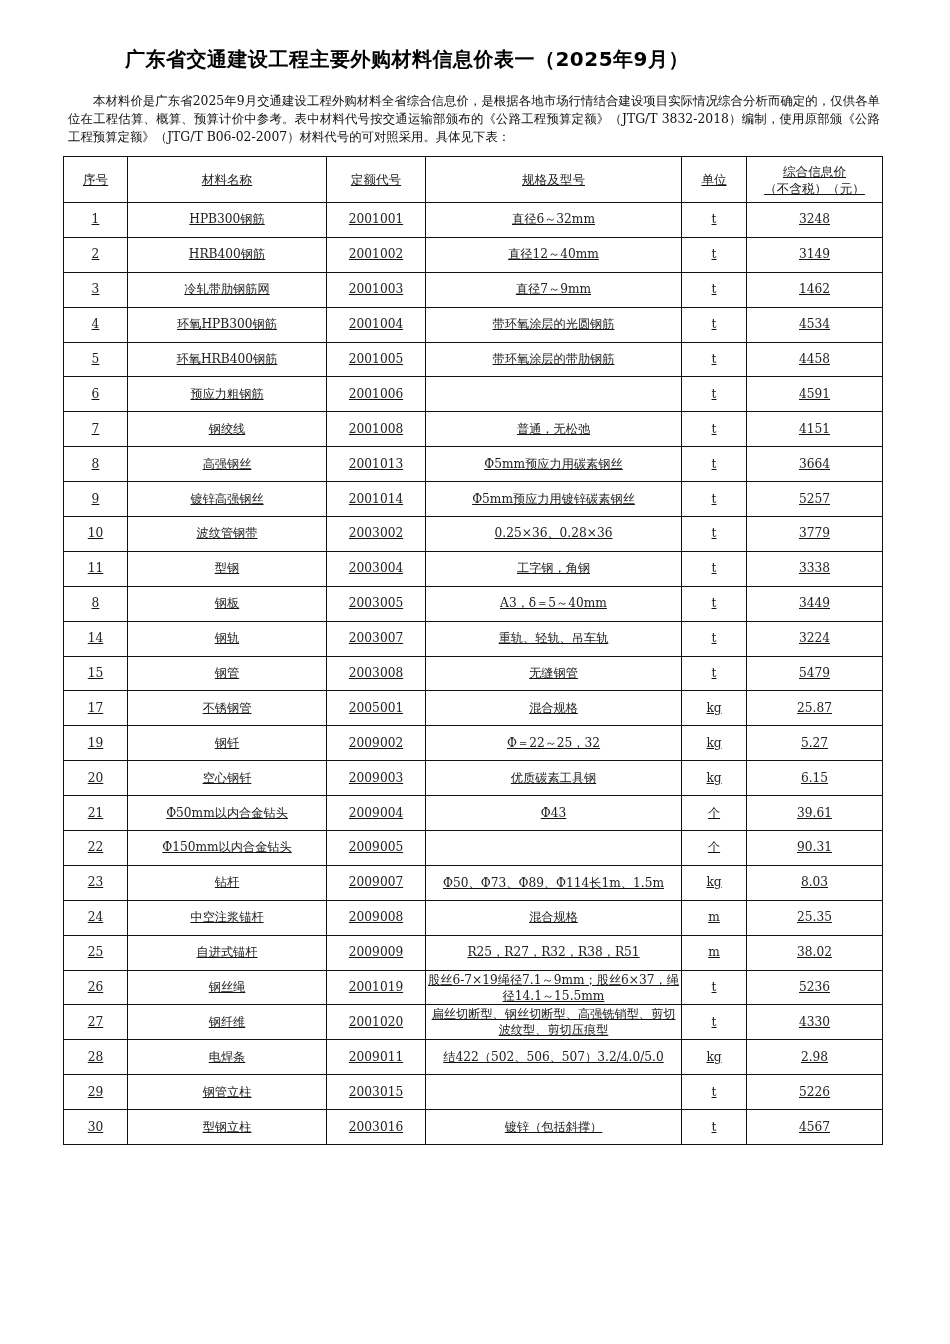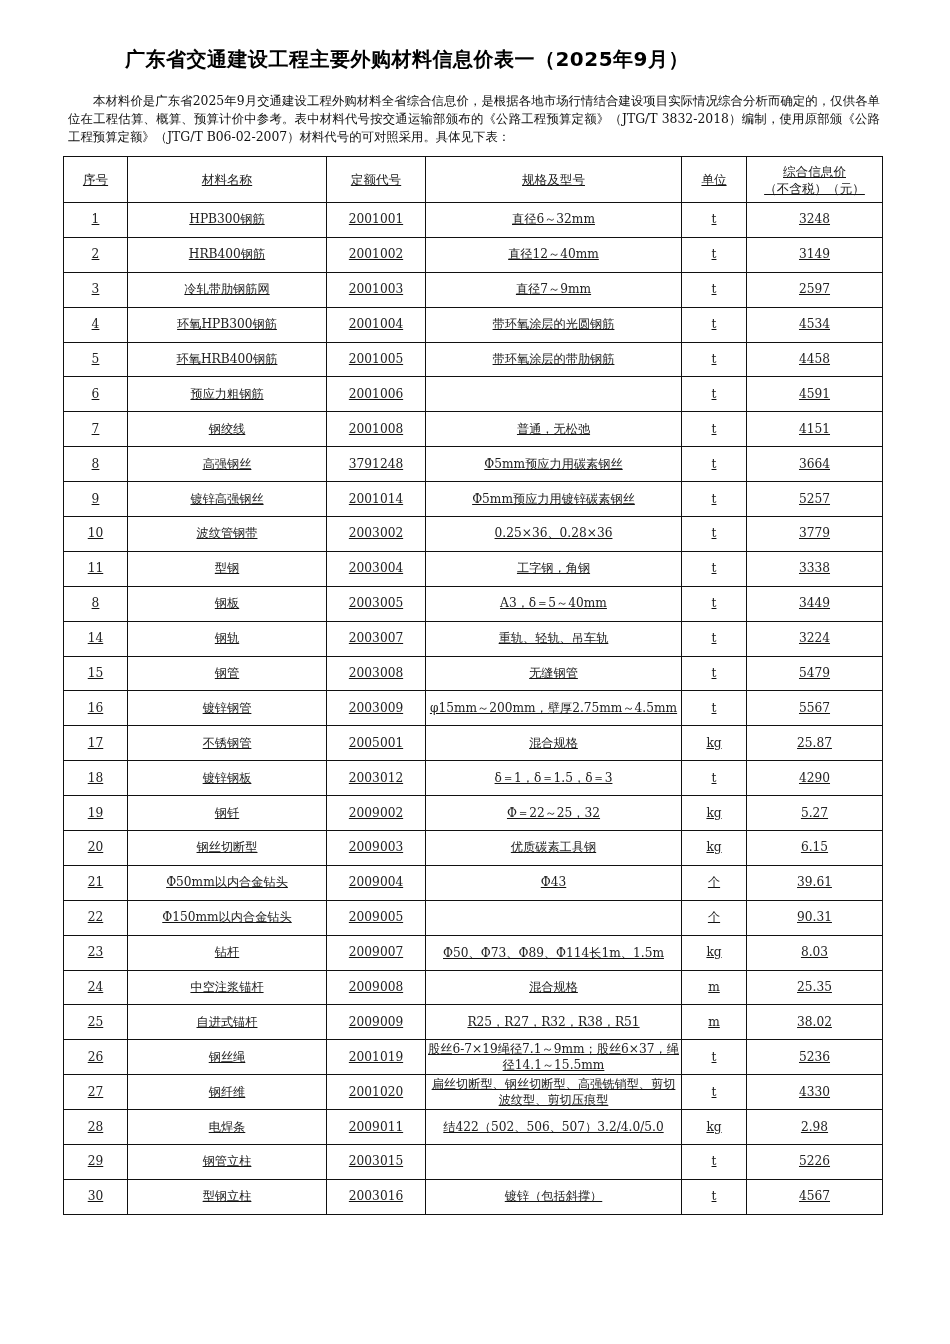--- a/index.html
+++ b/index.html
@@ -125,21 +125,21 @@
         <td>直径12～40mm</td>
         <td>t</td>
         <td>3149</td>
       </tr>
       <tr>
         <td>3</td>
         <td>冷轧带肋钢筋网</td>
         <td>2001003</td>
         <td>直径7～9mm</td>
         <td>t</td>
-        <td>2597</td>
+        <td>1462</td>
       </tr>
       <tr>
         <td>4</td>
         <td>环氧HPB300钢筋</td>
         <td>2001004</td>
         <td>带环氧涂层的光圆钢筋</td>
         <td>t</td>
         <td>4534</td>
       </tr>
       <tr>
@@ -162,21 +162,21 @@
         <td>7</td>
         <td>钢绞线</td>
         <td>2001008</td>
         <td>普通，无松弛</td>
         <td>t</td>
         <td>4151</td>
       </tr>
       <tr>
         <td>8</td>
         <td>高强钢丝</td>
-        <td>3791248</td>
+        <td>2001013</td>
         <td>Φ5mm预应力用碳素钢丝</td>
         <td>t</td>
         <td>3664</td>
       </tr>
       <tr>
         <td>9</td>
         <td>镀锌高强钢丝</td>
         <td>2001014</td>
         <td>Φ5mm预应力用镀锌碳素钢丝</td>
         <td>t</td>
@@ -216,54 +216,38 @@
       </tr>
       <tr>
         <td>15</td>
         <td>钢管</td>
         <td>2003008</td>
         <td>无缝钢管</td>
         <td>t</td>
         <td>5479</td>
       </tr>
       <tr>
-        <td>16</td>
-        <td>镀锌钢管</td>
-        <td>2003009</td>
-        <td class="wrap">φ15mm～200mm，壁厚2.75mm～4.5mm</td>
-        <td>t</td>
-        <td>5567</td>
-      </tr>
-      <tr>
         <td>17</td>
         <td>不锈钢管</td>
         <td>2005001</td>
         <td>混合规格</td>
         <td>kg</td>
         <td>25.87</td>
       </tr>
       <tr>
-        <td>18</td>
-        <td>镀锌钢板</td>
-        <td>2003012</td>
-        <td>δ＝1，δ＝1.5，δ＝3</td>
-        <td>t</td>
-        <td>4290</td>
-      </tr>
-      <tr>
         <td>19</td>
         <td>钢钎</td>
         <td>2009002</td>
         <td>Φ＝22～25，32</td>
         <td>kg</td>
         <td>5.27</td>
       </tr>
       <tr>
         <td>20</td>
-        <td>钢丝切断型</td>
+        <td>空心钢钎</td>
         <td>2009003</td>
         <td>优质碳素工具钢</td>
         <td>kg</td>
         <td>6.15</td>
       </tr>
       <tr>
         <td>21</td>
         <td>Φ50mm以内合金钻头</td>
         <td>2009004</td>
         <td>Φ43</td>

